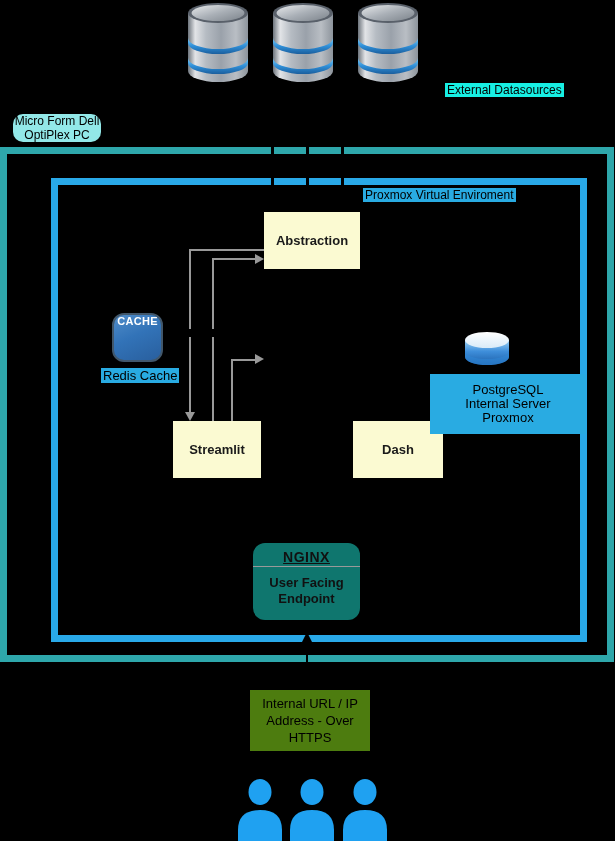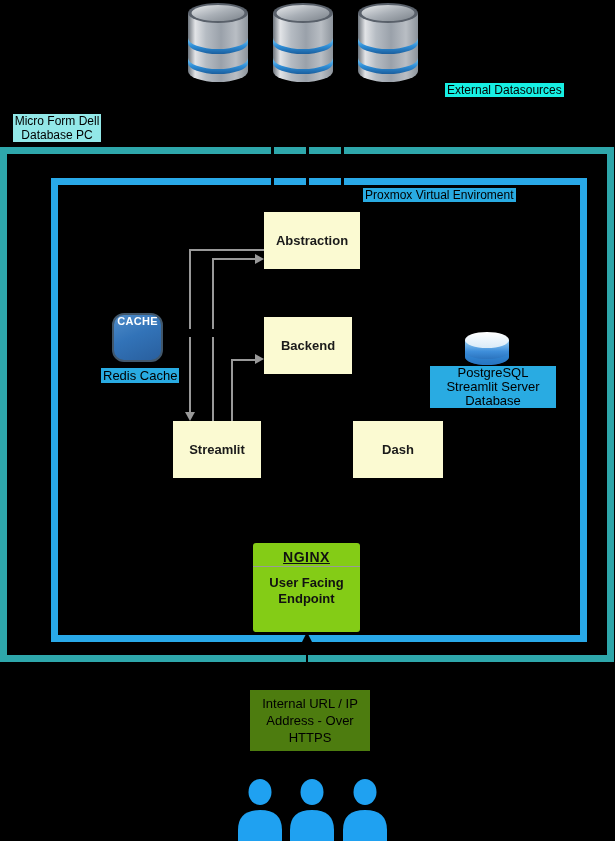--- a/index.html
+++ b/index.html
@@ -7,28 +7,28 @@
     position:relative;width:615px;height:841px;background:#000;overflow:hidden;
     font-family:"Liberation Sans",sans-serif;color:#000;
   }
   .abs{position:absolute;}
   
   .outer-box{left:0;top:147px;width:614px;height:515px;border:7px solid #2EA7AB;box-sizing:border-box;z-index:1;}
   .inner-box{left:51px;top:178px;width:536px;height:464px;border:7px solid #29A9E8;box-sizing:border-box;z-index:1;}
   
   .tag{font-size:12px;line-height:14px;padding:0 2px;white-space:nowrap;z-index:4;}
   .tag-cyan{background:#17EFE3;}
-  .tag-ltcyan{background:#92E8E8;text-align:center;white-space:normal;width:88px;line-height:14px;padding:0;}
+  .tag-ltcyan{background:#92E8E8;text-align:center;white-space:normal;width:88px;line-height:14px;padding:0;border-radius:10px;}
   .tag-blue{background:#29ABE2;}
   .tag-center{text-align:center;white-space:normal;}
   
   .node{background:#FBFAD2;display:flex;align-items:center;justify-content:center;
         font-weight:bold;font-size:13px;color:#1a1a1a;z-index:3;}
   
-  .nginx{left:253px;top:543px;width:107px;height:89px;background:#84cc16;border-radius:3px;
+  .nginx{left:253px;top:543px;width:107px;height:77px;background:#0f766e;border-radius:12px;
          z-index:3;text-align:center;color:#111;}
   .nginx-title{display:block;margin-top:6px;font-weight:bold;font-size:14px;text-decoration:underline;letter-spacing:.5px;}
   .nginx-divider{position:absolute;left:0;top:23px;width:100%;height:1px;background:#999;}
   .nginx-body{display:block;margin-top:10px;font-weight:bold;font-size:13px;line-height:16px;}
   
   .note{left:250px;top:690px;width:120px;height:61px;background:#4d7c0f;z-index:3;
         display:flex;align-items:center;justify-content:center;text-align:center;
         font-size:13px;line-height:17px;}
   
   .gline{background:#999;z-index:2;}
@@ -106,21 +106,21 @@
       <path d="M3,56 A30,11 0 0 0 63,56 L63,61 A30,11 0 0 1 3,61 Z" fill="url(#dbBand)"></path>
       <ellipse cx="33" cy="11" rx="30" ry="10" fill="#59606a"></ellipse>
       <ellipse cx="33" cy="11" rx="26.5" ry="8" fill="url(#dbTop)"></ellipse>
     </svg>
   </div>
 
   <div class="abs tag tag-cyan" style="left:445px;top:83px">External Datasources</div>
 
   <div class="abs tag tag-ltcyan" style="left:13px;top:114px">
     <span>Micro Form Dell</span><br>
-    <span>Database PC</span>
+    <span>OptiPlex PC</span>
   </div>
 
   <div class="abs outer-box"></div>
   <div class="abs inner-box"></div>
   <div class="abs tag tag-blue" style="left:363px;top:188px">Proxmox Virtual Enviroment</div>
 
   <div class="abs bline" style="left:271px;top:139px;width:3px;height:73px"></div>
   <div class="abs bline" style="left:306px;top:139px;width:3px;height:73px"></div>
   <div class="abs bline" style="left:341px;top:139px;width:3px;height:73px"></div>
 
@@ -133,46 +133,43 @@
   <div class="abs gline" style="left:212px;top:337px;width:2px;height:84px"></div>
   <div class="abs gline" style="left:213px;top:258px;width:42px;height:2px"></div>
   <div class="abs arr arr-right" style="left:255px;top:254px"></div>
 
   <div class="abs gline" style="left:231px;top:359px;width:2px;height:62px"></div>
   <div class="abs gline" style="left:232px;top:359px;width:23px;height:2px"></div>
   <div class="abs arr arr-right" style="left:255px;top:354px"></div>
 
   <div class="abs node" style="left:264px;top:212px;width:96px;height:57px">
     <span>Abstraction</span>
-  </div>
-  <div class="abs node" style="left:264px;top:317px;width:88px;height:57px">
-    <span>Backend</span>
   </div>
   <div class="abs node" style="left:173px;top:421px;width:88px;height:57px">
     <span>Streamlit</span>
   </div>
   <div class="abs node" style="left:353px;top:421px;width:90px;height:57px">
     <span>Dash</span>
   </div>
 
   <div class="abs cache">
     <span>CACHE</span>
   </div>
   <div class="abs tag tag-blue" style="left:101px;top:368px;font-size:13px;line-height:15px">Redis Cache</div>
 
   <div class="abs icon-wrap" style="left:463px;top:331px">
     <svg width="48" height="36" viewBox="0 0 48 36">
       <path d="M2,9 L2,26 A22,8 0 0 0 46,26 L46,9 Z" fill="url(#pgBody)"></path>
       <path d="M2,20 A22,8 0 0 0 46,20 L46,26 A22,8 0 0 1 2,26 Z" fill="#2f86d6" opacity="0.55"></path>
       <ellipse cx="24" cy="9" rx="22" ry="8" fill="url(#pgTop)"></ellipse>
     </svg>
   </div>
-  <div class="abs tag tag-blue tag-center" style="left:430px;top:366px;width:126px;font-size:13px;line-height:14px;padding:0">
+  <div class="abs tag tag-blue tag-center" style="left:430px;top:374px;width:138px;font-size:13px;line-height:14px;padding:9px">
     <span>PostgreSQL</span><br>
-    <span>Streamlit Server Database</span>
+    <span>Internal Server Proxmox</span>
   </div>
 
   <div class="abs nginx">
     <span class="nginx-title">NGINX</span>
     <div class="nginx-divider"></div>
     <span class="nginx-body">
       <span>User Facing</span><br>
       <span>Endpoint</span>
     </span>
   </div>

